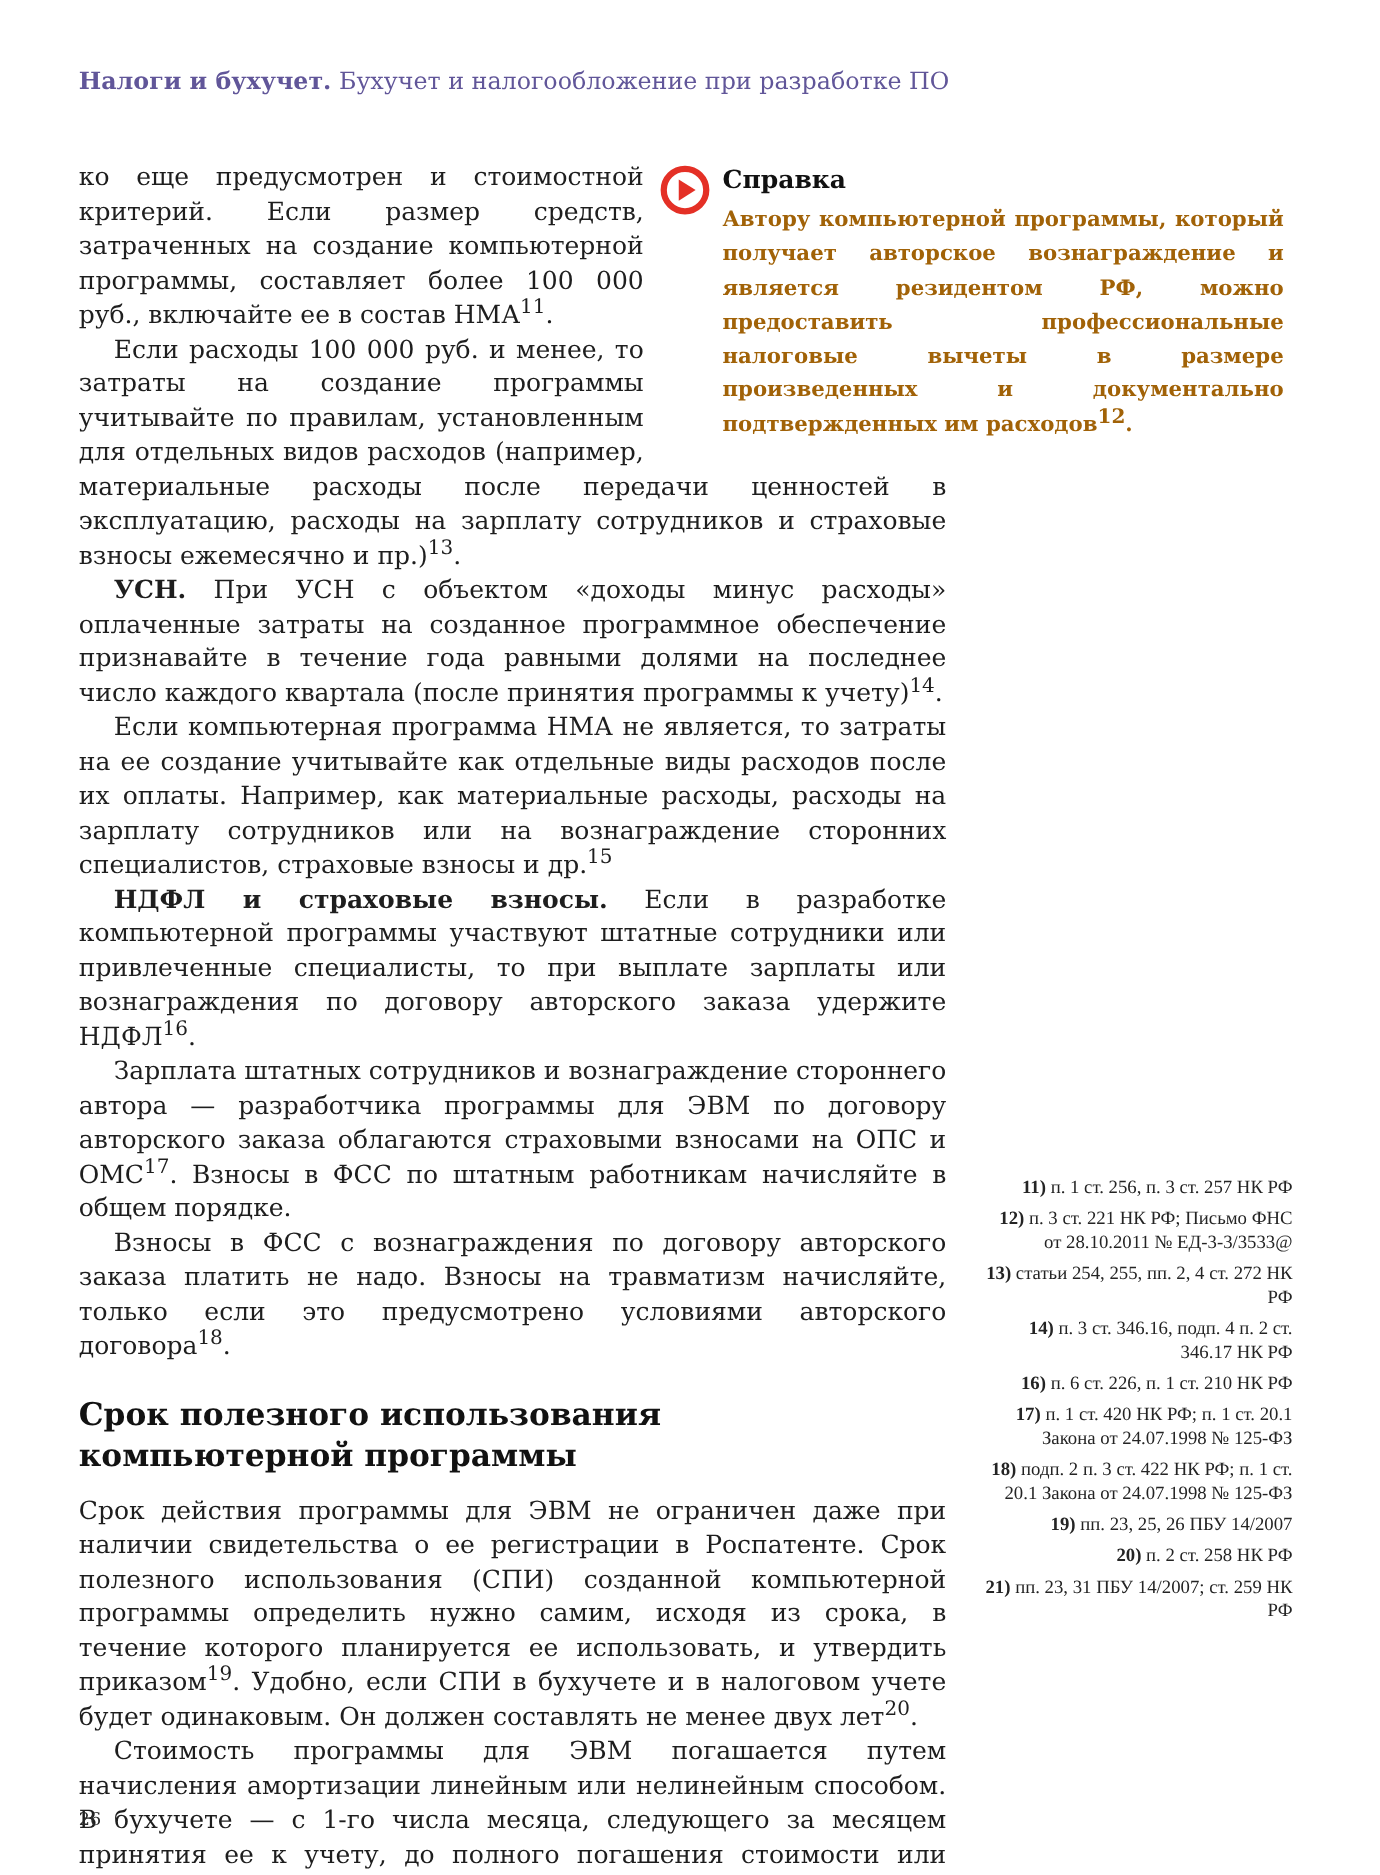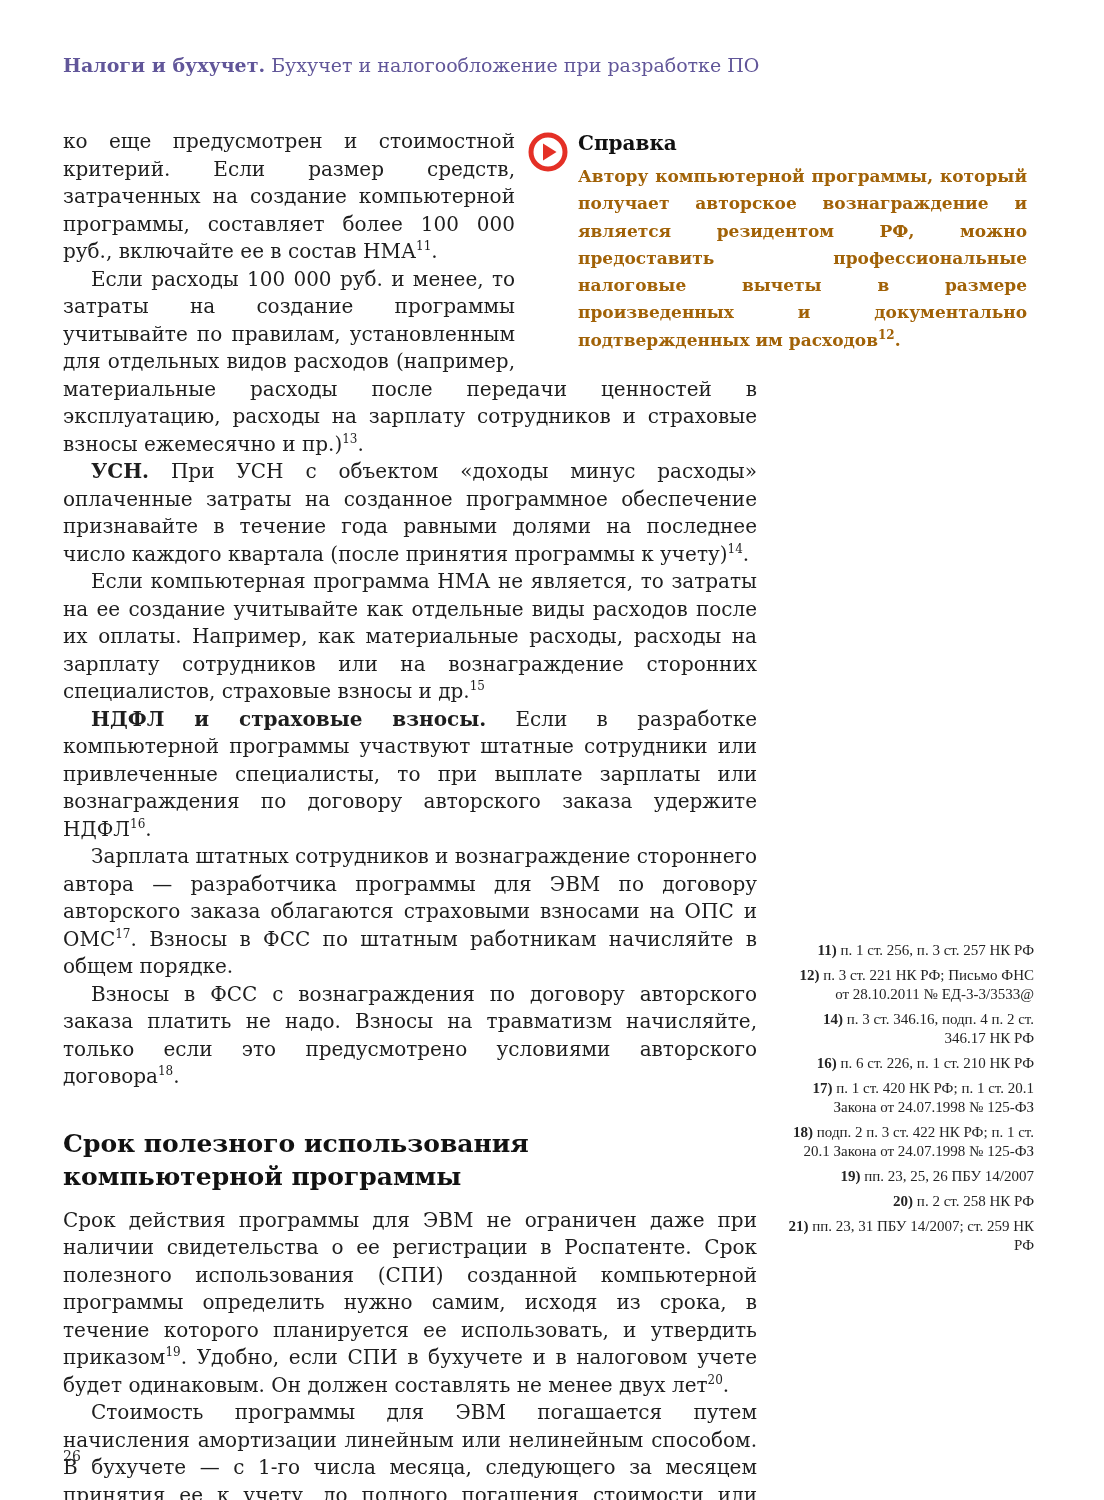--- a/index.html
+++ b/index.html
@@ -24,21 +24,21 @@
     font-size:19px;line-height:26px;color:var(--accent);
   }
   .page-header .rubric{font-weight:bold;}
   
   .body-col{
     position:absolute;left:63px;top:128px;width:694px;
     font-size:20px;line-height:27.5px;text-align:justify;
   }
   .body-col p{margin:0;}
   .body-col p.indent{text-indent:28px;}
-  sup{font-size:12px;line-height:0;vertical-align:super;letter-spacing:0;}
+  sup{font-size:16px;line-height:0;vertical-align:super;letter-spacing:0;}
   b{font-weight:bold;}
   
   .note-float{
     float:right;width:242px;height:226px;
     position:relative;
   }
   .note{
     position:absolute;left:13px;top:2px;width:509px;
     display:flex;align-items:flex-start;
     text-align:left;
@@ -50,21 +50,21 @@
     margin-bottom:7px;
   }
   .note-body p{
     font-size:17px;line-height:27.3px;font-weight:bold;color:#a16207;
     text-align:justify;margin:0;
   }
   
   .section-heading{
     font-size:25px;line-height:33px;font-weight:bold;color:#121212;
     text-align:left;
-    margin:36px 0 14px 0;
+    margin:24px 0 14px 0;
   }
   
   .footnotes{
     position:absolute;left:782px;top:941px;width:252px;
     font-family:"Liberation Serif",serif;
     font-size:15px;line-height:19px;color:#242424;
     text-align:right;
   }
   .fn{margin-bottom:6px;}
   .fn b{font-weight:bold;}
@@ -117,20 +117,21 @@
     <div>
         <p><span>Срок действия программы для ЭВМ не ограничен даже при наличии свидетельства о ее регистрации в Роспатенте. Срок полезного использования (СПИ) созданной компьютерной программы определить нужно самим, исходя из срока, в течение которого планируется ее использовать, и утвердить приказом</span><sup>19</sup><span>. Удобно, если СПИ в бухучете и в налоговом учете будет одинаковым. Он должен составлять не менее двух лет</span><sup>20</sup><span>.</span></p>
         <p class="indent"><span>Стоимость программы для ЭВМ погашается путем начисления амортизации линейным или нелинейным способом. В бухучете — с 1-го числа месяца, следующего за месяцем принятия ее к учету, до полного погашения стоимости или списания</span></p>
       </div>
 
   </div>
 
   <aside class="footnotes">
       <div class="fn"><b>11) </b>п. 1 ст. 256, п. 3 ст. 257 НК РФ</div>
       <div class="fn"><b>12) </b>п. 3 ст. 221 НК РФ; Письмо ФНС от 28.10.2011 № ЕД-3-3/3533@</div>
+      <div class="fn"><b>13) </b>статьи 254, 255, пп. 2, 4 ст. 272 НК РФ</div>
       <div class="fn"><b>14) </b>п. 3 ст. 346.16, подп. 4 п. 2 ст. 346.17 НК РФ</div>
       <div class="fn"><b>16) </b>п. 6 ст. 226, п. 1 ст. 210 НК РФ</div>
       <div class="fn"><b>17) </b>п. 1 ст. 420 НК РФ; п. 1 ст. 20.1 Закона от 24.07.1998 № 125-ФЗ</div>
       <div class="fn"><b>18) </b>подп. 2 п. 3 ст. 422 НК РФ; п. 1 ст. 20.1 Закона от 24.07.1998 № 125-ФЗ</div>
       <div class="fn"><b>19) </b>пп. 23, 25, 26 ПБУ 14/2007</div>
       <div class="fn"><b>20) </b>п. 2 ст. 258 НК РФ</div>
       <div class="fn"><b>21) </b>пп. 23, 31 ПБУ 14/2007; ст. 259 НК РФ</div>
     </aside>
 
   <div class="page-number">26</div>

